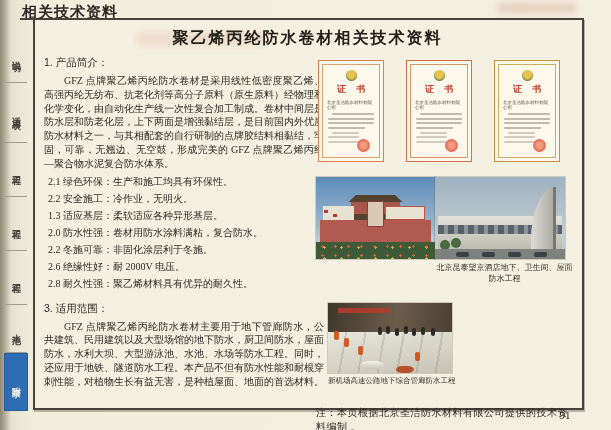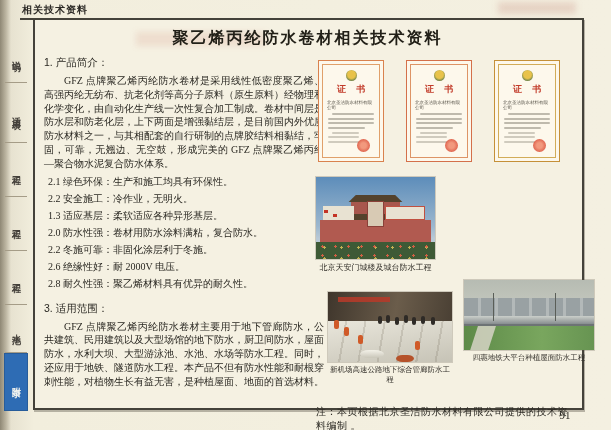--- a/index.html
+++ b/index.html
@@ -6,21 +6,21 @@
   body{width:611px;height:430px;background:#cfc9b8;font-family:"Liberation Serif","DejaVu Serif",serif;overflow:hidden;}
   .page{position:absolute;inset:0;background:linear-gradient(90deg,#8f8875 0,#bdb6a2 6px,#e7e2d0 11px,#f2eedd 34px,#f4f0e1 100%);}
   
   .sidebar{position:absolute;left:0;top:0;bottom:0;width:30px;}
   .tab{position:absolute;left:5px;width:22px;display:flex;align-items:center;justify-content:center;
        writing-mode:vertical-rl;text-orientation:upright;font-family:"Liberation Sans",sans-serif;
        font-weight:bold;font-size:9px;color:#44403a;letter-spacing:2px;border-bottom:1px solid #a59c87;}
   .tab.active{background:#2e6cb4;color:#f4f4ef;border-bottom:none;box-shadow:0 0 0 1px #275c9a;}
   
   .doc-header{position:absolute;left:22px;top:3px;font-family:Liberation Serif, serif;
-       font-weight:bold;font-size:10px;color:#2c2a26;letter-spacing:1px;}
+       font-weight:bold;font-size:15px;color:#2c2a26;letter-spacing:1px;}
   .header-rule{position:absolute;left:20px;top:18px;width:13px;height:2px;background:#44423a;}
   .frame{position:absolute;left:33px;top:18px;width:547px;height:388px;border:2px solid #44423a;
        box-shadow:1px 2px 0 rgba(70,64,52,.35);background:#f5f1e2;}
   .page-title{position:absolute;left:33px;top:28px;width:549px;text-align:center;font-weight:bold;
        font-size:16px;color:#222018;letter-spacing:2px;font-family:"Liberation Sans",sans-serif;}
   .smudge{position:absolute;filter:blur(3px);pointer-events:none;}
   .smudge.s1{left:136px;top:32px;width:130px;height:14px;background:rgba(190,80,66,.12);}
   .smudge.s2{left:498px;top:2px;width:78px;height:12px;background:rgba(170,70,58,.16);}
   
   .col-text{position:absolute;left:44px;top:56px;width:280px;color:#2a2822;}
@@ -216,21 +216,35 @@
           <div class="tam-upwall"></div>
           <div class="tam-roof2"></div>
           <div class="tam-wall"></div>
           <div class="tam-portrait"></div>
           <div class="tam-plaque-l"></div>
           <div class="tam-plaque-r"></div>
           <div class="tam-flag1"></div>
           <div class="tam-flag2"></div>
           <div class="tam-hedge"></div>
         </div>
-        <figcaption class="caption">北京天安门城楼及城台防水工程</figcaption>
+      </figure>
+      <figure style="margin:0;">
+        <div class="ph kt">
+          <div class="kt-block"></div>
+          <div class="kt-band"></div>
+          <div class="kt-tower"></div>
+          <div class="kt-tree" style="left:4%;"></div>
+          <div class="kt-tree" style="left:12%;bottom:13%;"></div>
+          <div class="kt-ground"></div>
+          <div class="kt-car" style="left:16%;"></div>
+          <div class="kt-car" style="left:36%;"></div>
+          <div class="kt-car" style="left:56%;"></div>
+          <div class="kt-car" style="left:76%;"></div>
+        </div>
+        <figcaption class="caption">北京昆泰望京酒店地下、卫生间、屋面防水工程</figcaption>
       </figure>
     </div>
 
     <div class="photo-row second">
       <figure style="margin:12px;">
         <div class="ph jg">
           <div class="jg-rock"></div>
           <div class="jg-banner"></div>
           <div class="jg-sheet"></div>
           <div class="jg-fold"></div>
@@ -243,31 +257,20 @@
           <div class="dk" style="left:54%;top:35%;"></div>
           <div class="dk" style="left:61%;top:33%;"></div>
           <div class="dk" style="left:68%;top:35%;"></div>
           <div class="dk" style="left:75%;top:34%;"></div>
           <div class="dk" style="left:83%;top:36%;"></div>
           <div class="jg-roll"></div>
           <div class="jg-roll2"></div>
         </div>
         <figcaption class="caption tiny">新机场高速公路地下综合管廊防水工程</figcaption>
       </figure>
-      <figure style="margin:0;">
-        <div class="ph sh">
-          <div class="sh-buildings"></div>
-          <div class="sh-viaduct"></div>
-          <div class="sh-green"></div>
-          <div class="sh-path"></div>
-          <div class="sh-pole1"></div>
-          <div class="sh-pole2"></div>
-        </div>
-        <figcaption class="caption tiny">四惠地铁大平台种植屋面防水工程</figcaption>
-      </figure>
     </div>
 
     <div class="note">注：本页根据北京圣洁防水材料有限公司提供的技术资料编制 。</div>
   </div>
 
   <div class="page-num">91</div>
 
 </div>
 
 </body></html>

